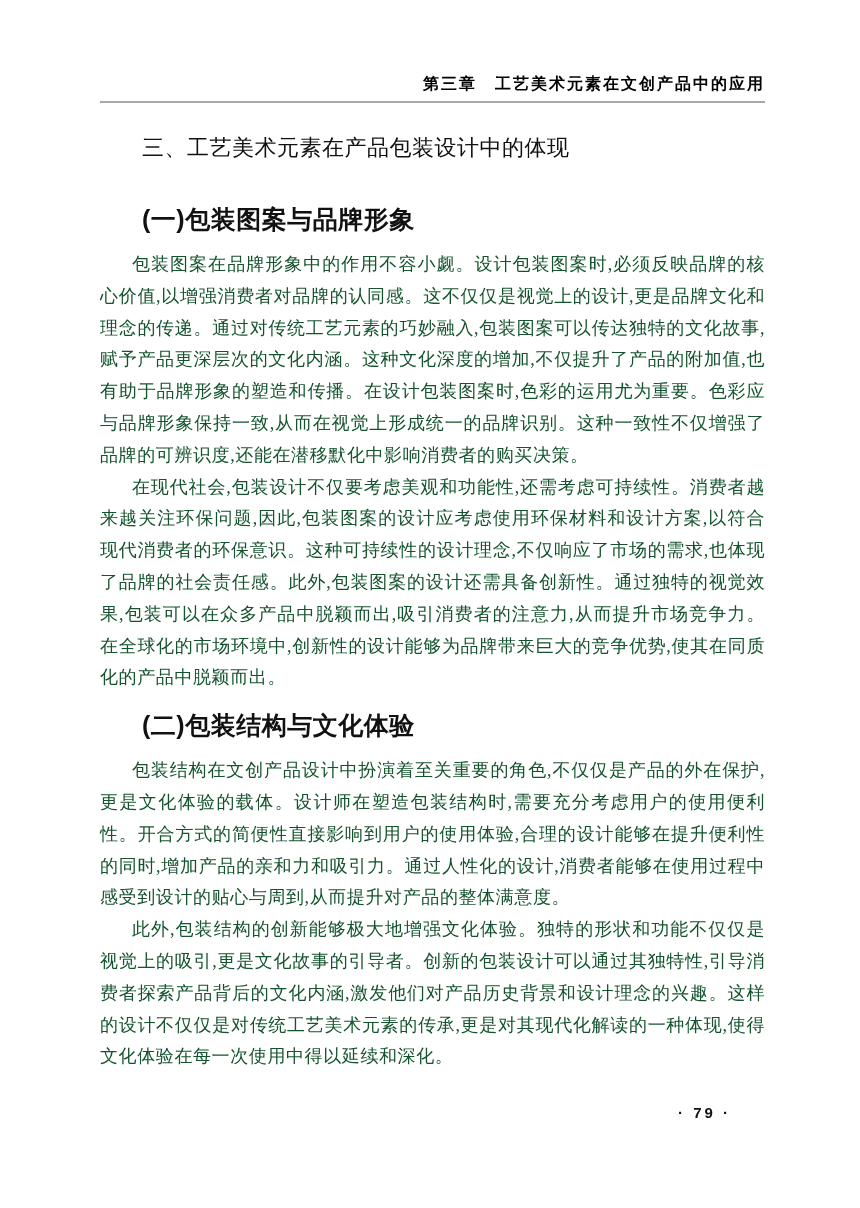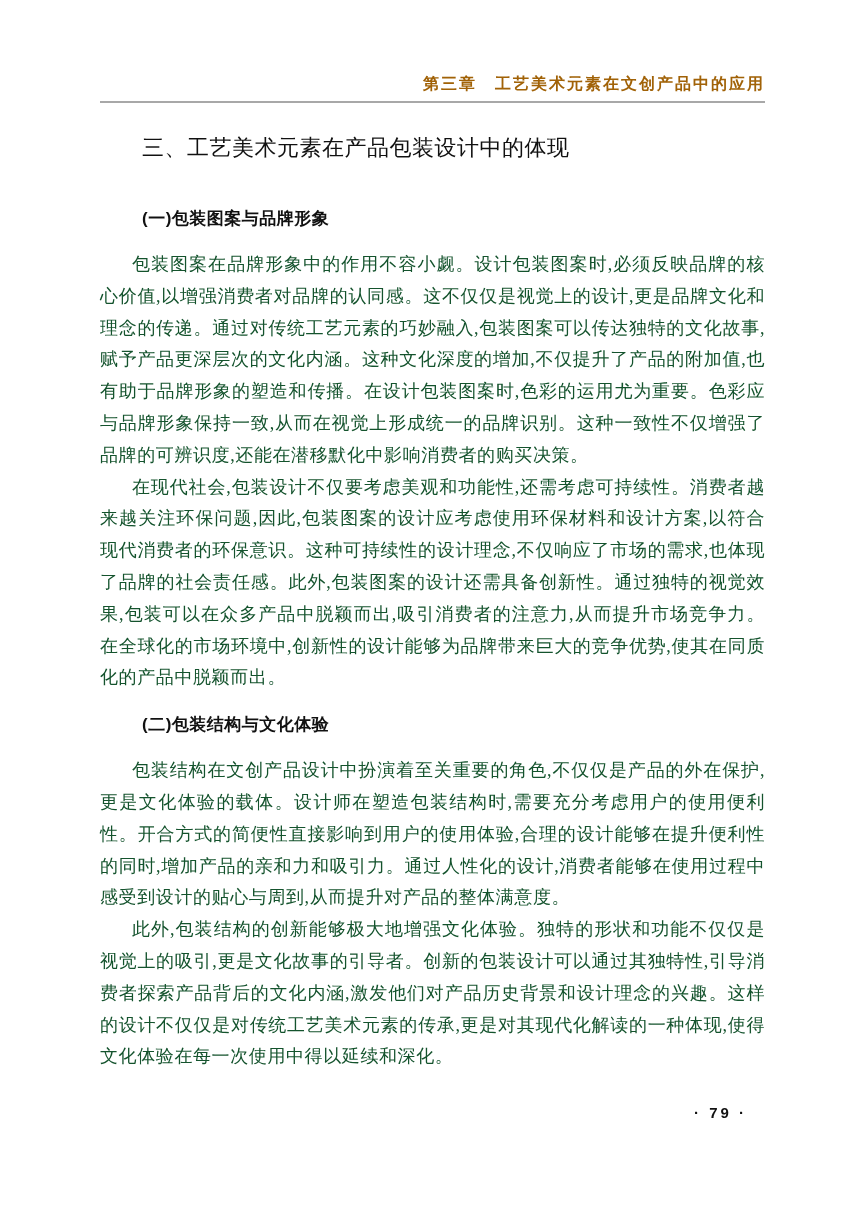--- a/index.html
+++ b/index.html
@@ -23,21 +23,21 @@
     position: absolute;
     top: 73px;
     left: 100px;
     width: 665px;
     text-align: right;
     font-family: "Liberation Sans", "DejaVu Sans", sans-serif;
     font-weight: 700;
     font-size: 16px;
     line-height: 22px;
     letter-spacing: 2px;
-    color: #a16207;
+    color: #000000;
     white-space: nowrap;
   }
   .head-rule {
     position: absolute;
     top: 101px;
     left: 100px;
     width: 665px;
     height: 2px;
     background: #a8a8a8;
   }
@@ -54,38 +54,38 @@
     font-weight: 400;
     font-size: 22px;
     line-height: 26px;
     color: #111111;
     letter-spacing: 0.5px;
   }
   .sec-heading {
     margin: 19px 0 18px 42px;
     font-family: "Liberation Sans", "DejaVu Sans", sans-serif;
     font-weight: 700;
-    font-size: 17px;
+    font-size: 25px;
     line-height: 24px;
     color: #111111;
     letter-spacing: 0.5px;
   }
   .body-para {
     margin: 0;
     font-size: 18px;
     line-height: 31.8px;
     letter-spacing: 0.6px;
     text-align: justify;
     text-indent: 32px;
     color: #14532d;
   }
   .page-number {
     position: absolute;
     top: 1102px;
-    left: 100px;
+    left: 84px;
     width: 665px;
     padding-right: 18px;
     text-align: right;
     font-family: "Liberation Sans", "DejaVu Sans", sans-serif;
     font-weight: 700;
     font-size: 15px;
     line-height: 22px;
     letter-spacing: 3px;
     color: #111111;
     white-space: nowrap;

